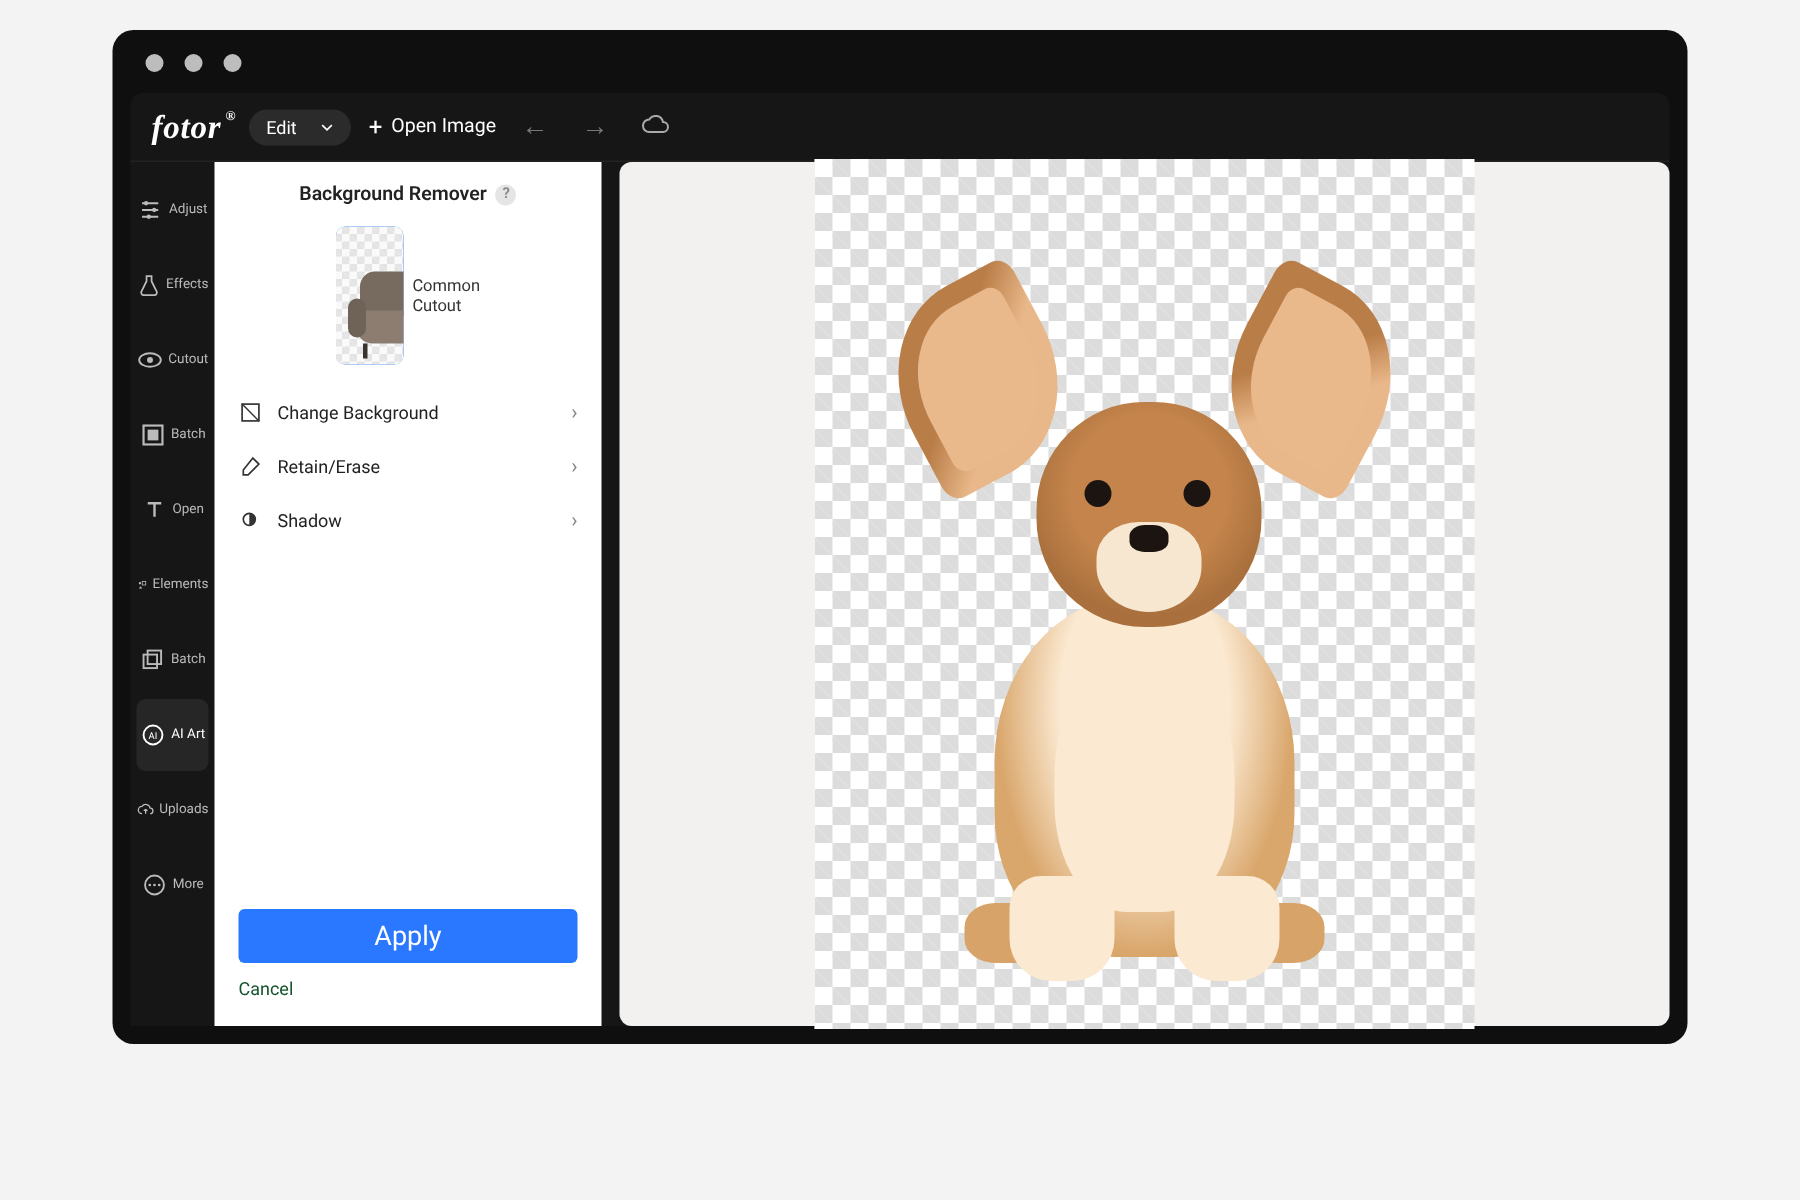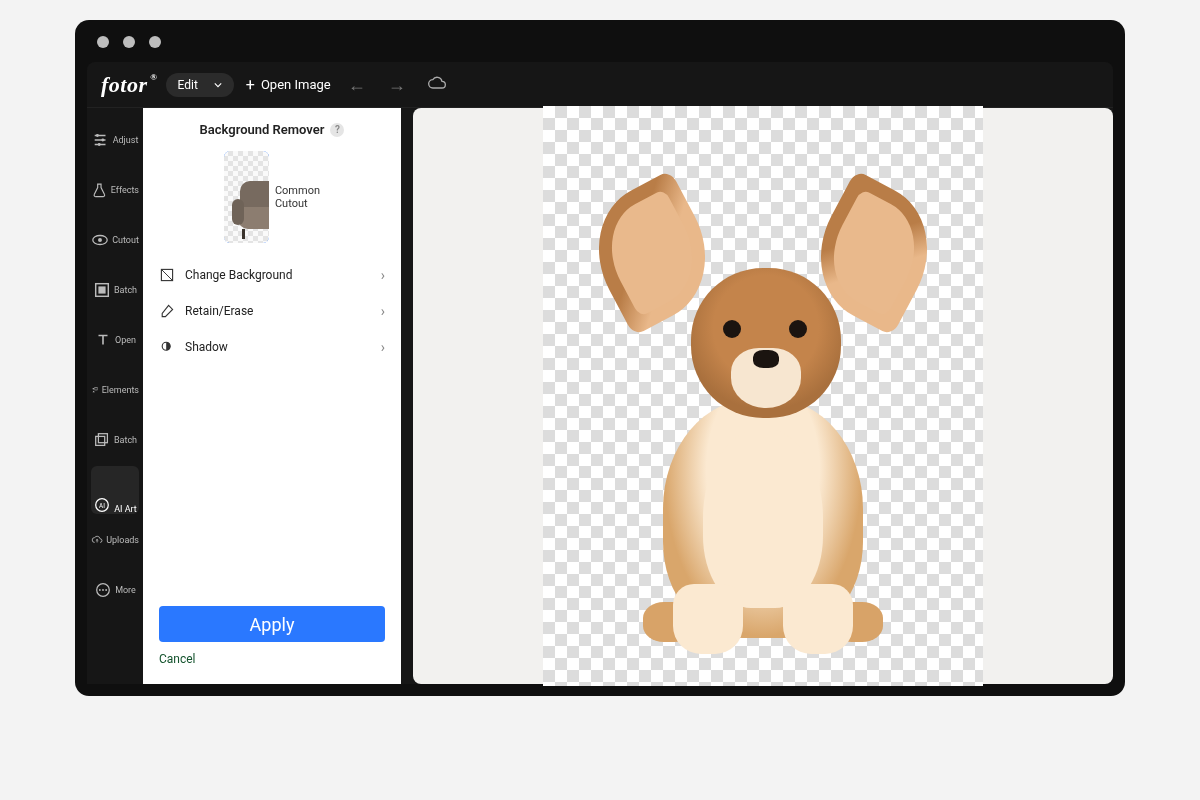--- a/index.html
+++ b/index.html
@@ -18,21 +18,21 @@
   .edit-btn { background: #2b2b2b; color: #fff; font-size: 12px; padding: 5px 12px; border-radius: 14px; display: flex; align-items: center; gap: 16px; cursor:pointer;}
   .open-img { color: #fff; font-size: 13px; display: flex; align-items: center; gap: 6px; cursor:pointer;}
   .plus { font-size: 16px; line-height: 12px; }
   .nav-arrow { width: 28px; color:#777; text-align:center; font-size:18px; cursor:pointer;}
   .cloud { width: 28px; color:#aaa; text-align:center;}
 
   .body { flex:1; display:flex; min-height:0; }
 
   .rail { width: 56px; background:#161616; display:flex; flex-direction:column; padding-top:8px; gap:2px;}
   .rail-item { height: 48px; display:flex; flex-direction:row; align-items:center; justify-content:center; gap:3px; color:#bbb; font-size:9px; cursor:pointer; border-radius:6px; margin:0 4px;}
-  .rail-item.active { background:#262626; color:#fff;align-items:flex-end;}
+  .rail-item.active { background:#262626; color:#fff;}
   .rail-item svg { width:18px; height:18px; }
   .rail-item .lbl { }
 
   .panel { width: 258px; background:#fff; display:flex; flex-direction:column; padding: 14px 16px 14px; position:relative;}
   .panel-title { text-align:center; font-size:13px; font-weight:600; color:#222; display:flex; justify-content:center; align-items:center; gap:6px; margin-bottom:14px;}
   .help-ic { width:14px;height:14px;border-radius:50%;background:#e5e5e5;color:#888;font-size:10px;display:flex;align-items:center;justify-content:center;cursor:pointer;}
 
   .cutouts { display:flex; gap:12px; justify-content:center; margin-bottom:10px;}
   .cutout { width: 96px; display:flex; flex-direction:row; align-items:center; gap:6px; cursor:pointer;}
   .thumb { width:96px; height:92px; border-radius:6px; overflow:hidden; position:relative; }

